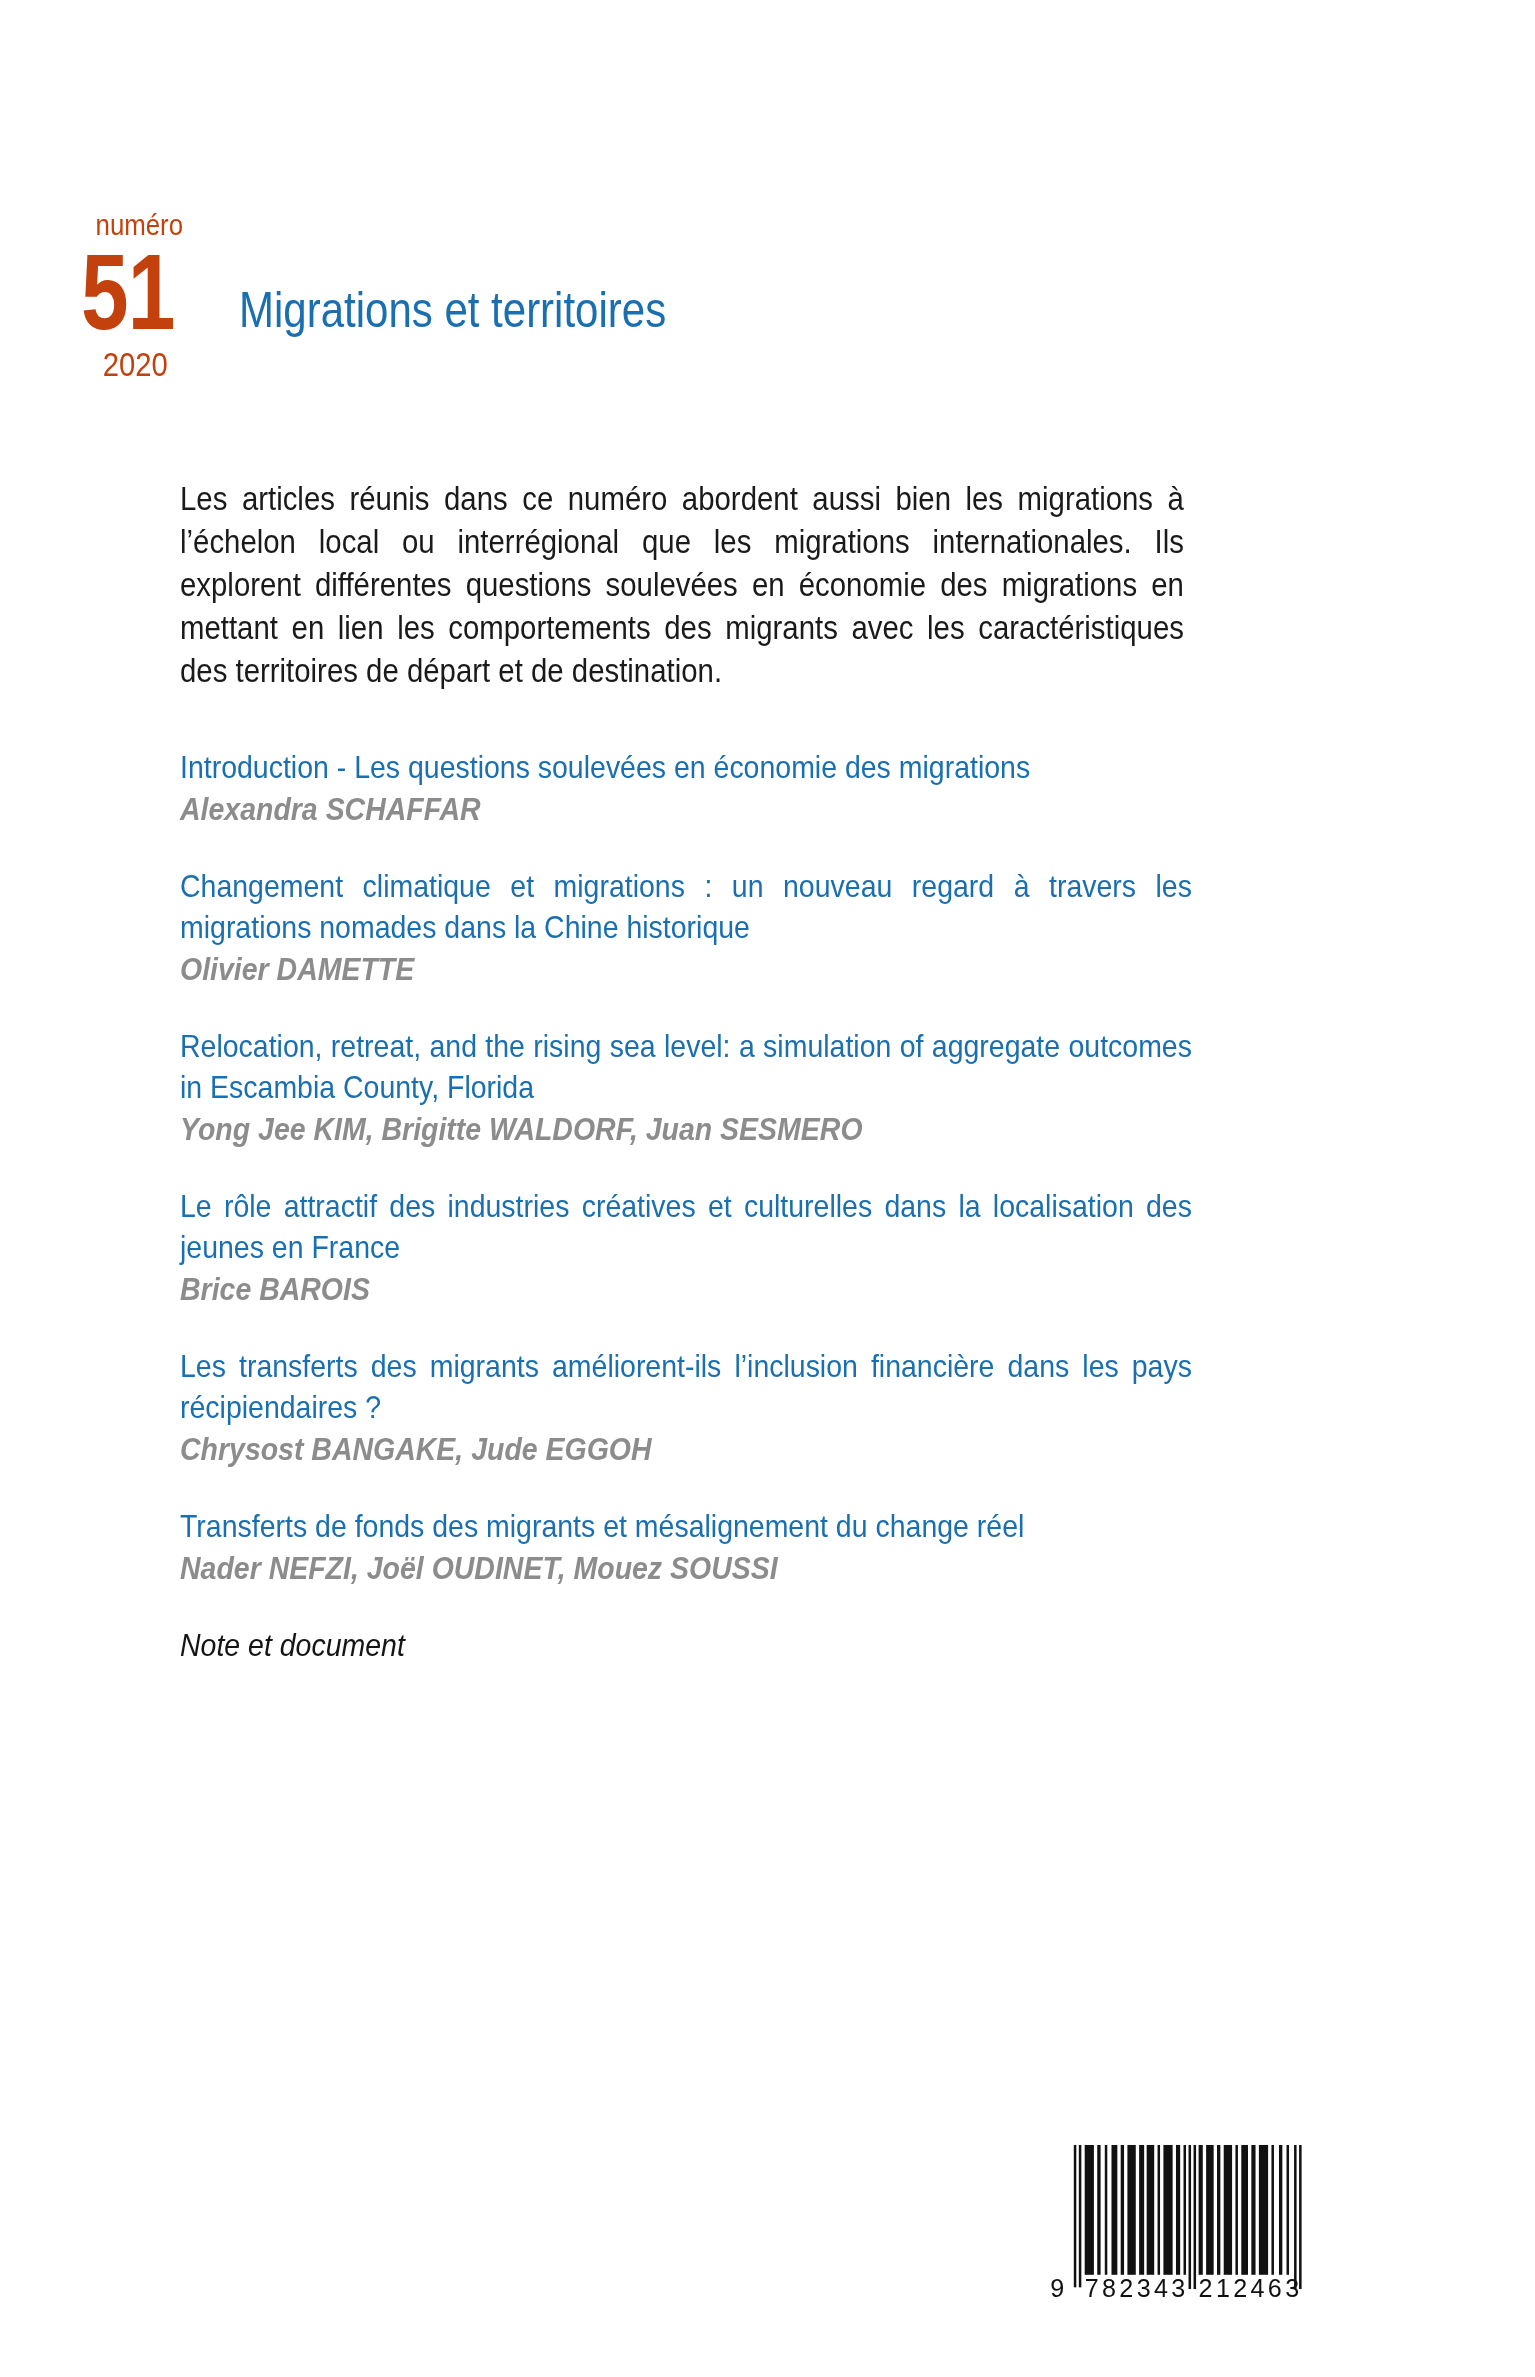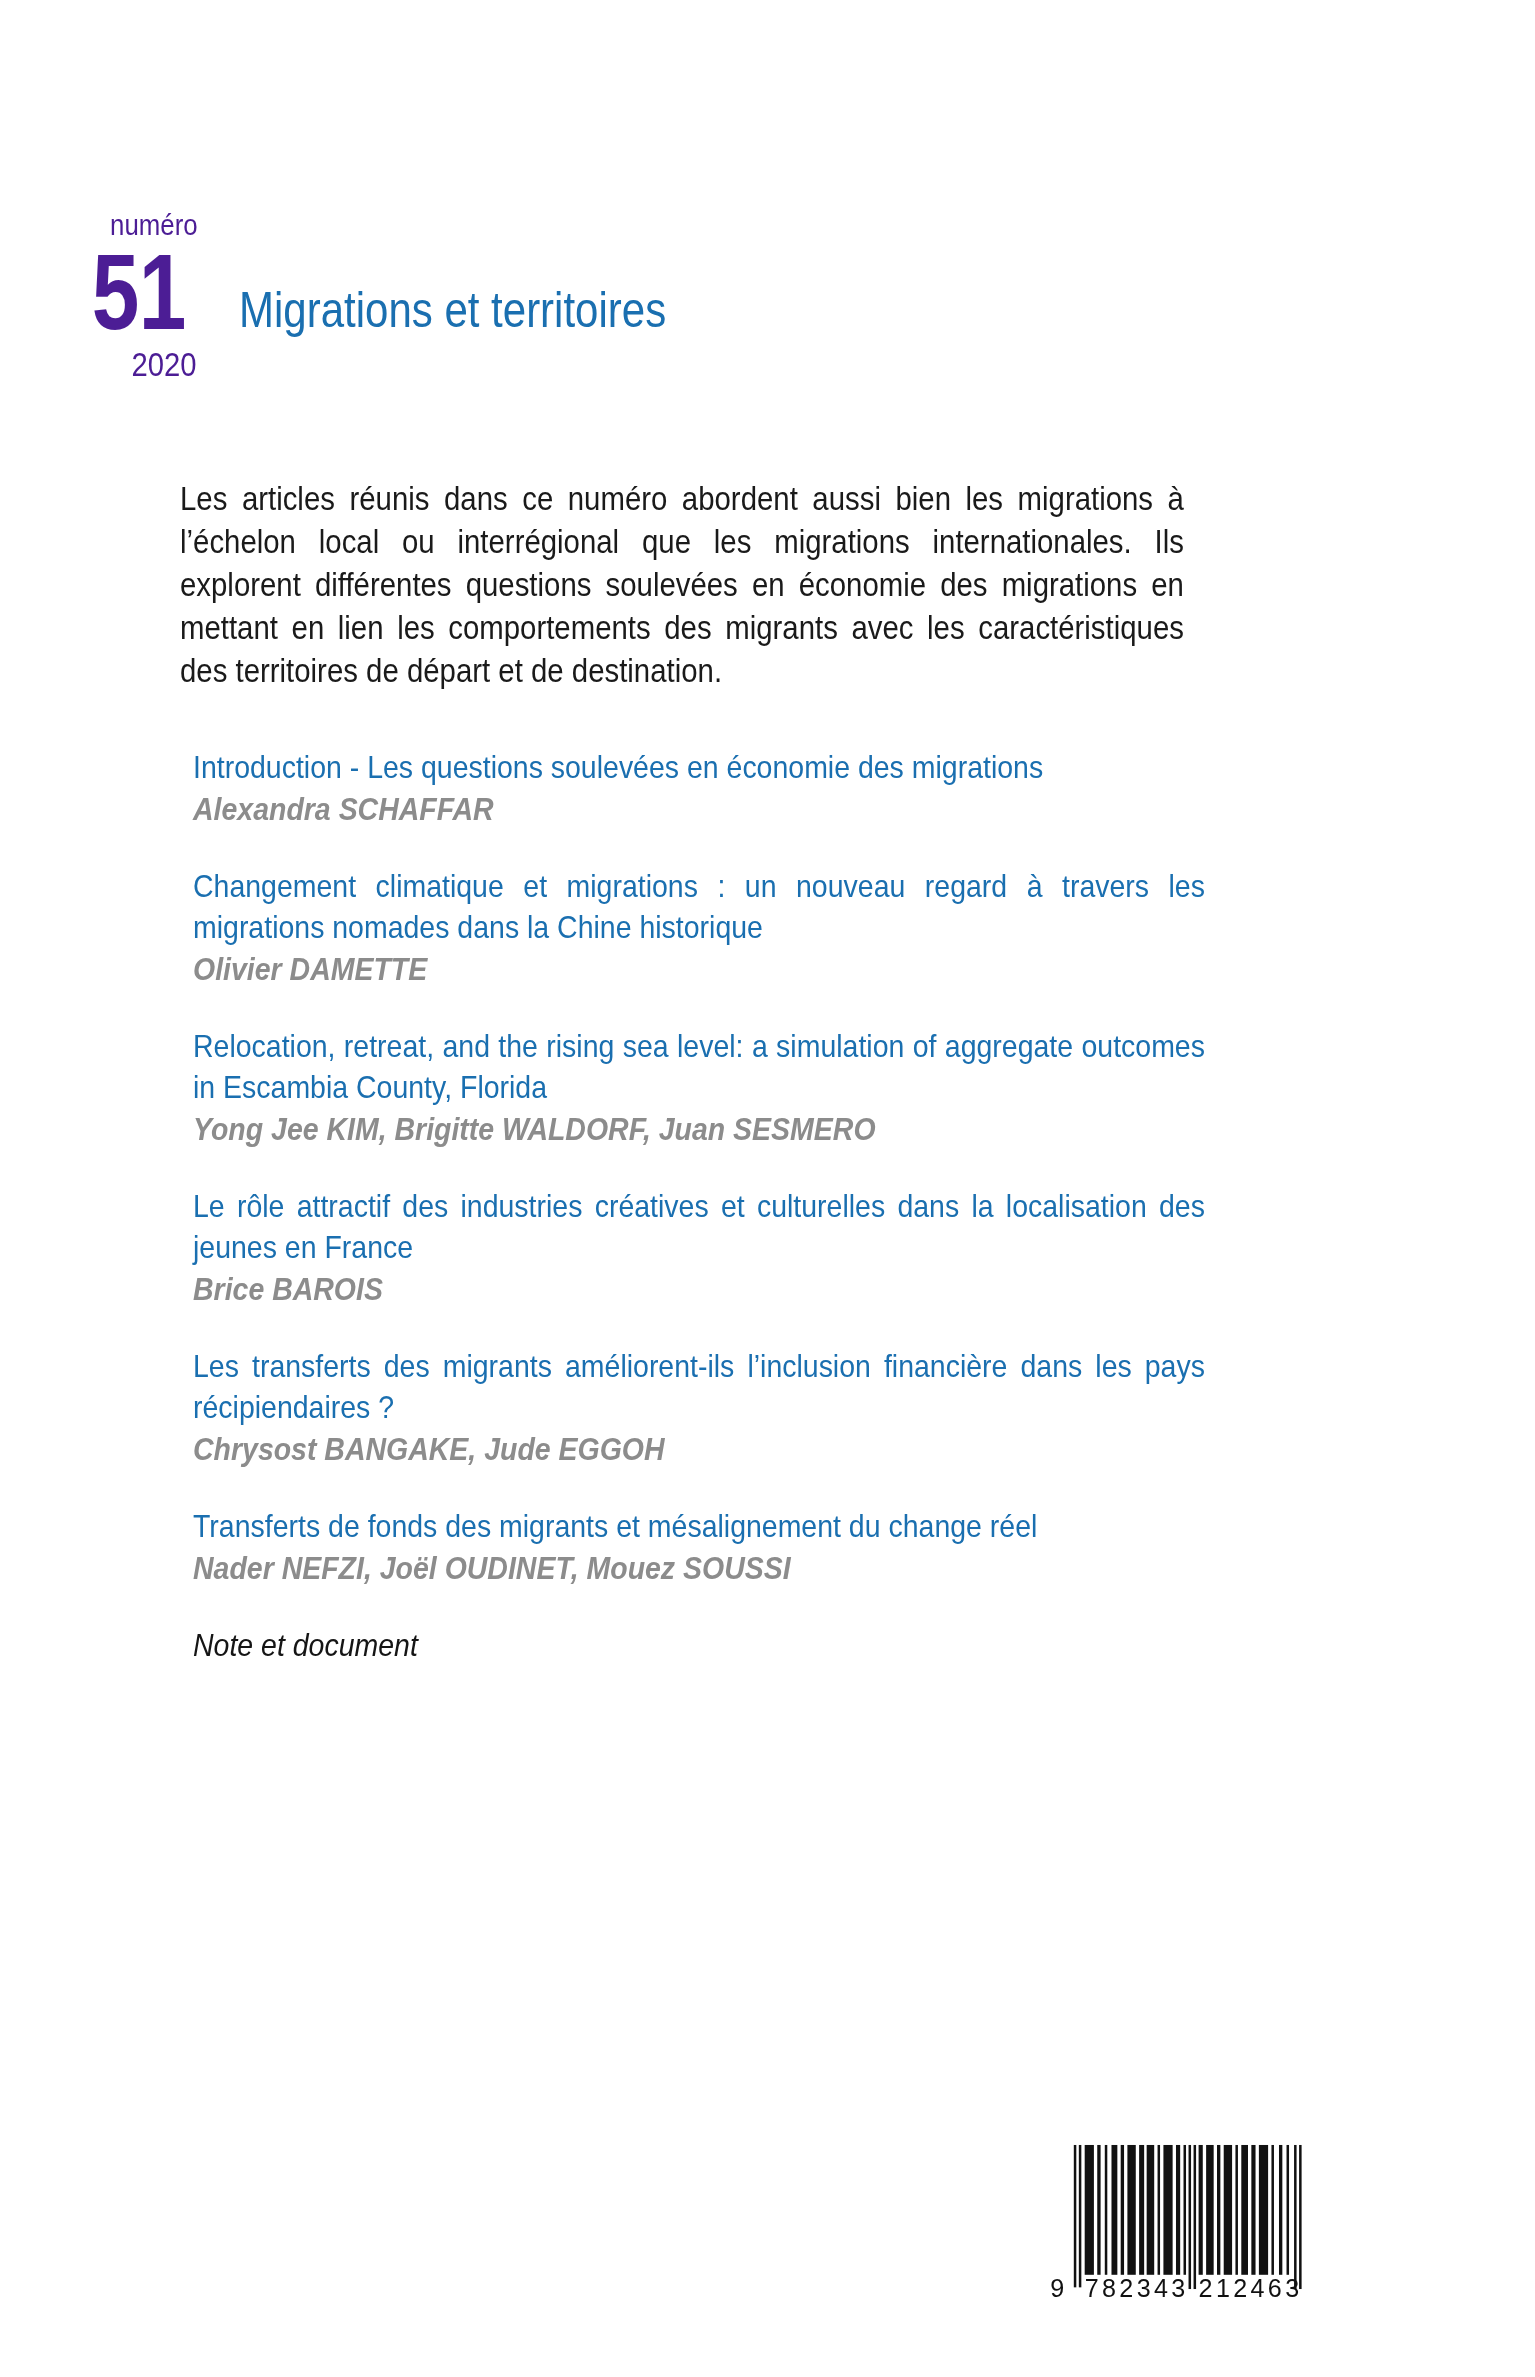--- a/index.html
+++ b/index.html
@@ -29,22 +29,22 @@
     line-height:1.02;
     letter-spacing:0.2px;
     transform:scaleX(0.80);
     transform-origin:left top;
     white-space:nowrap;
   }
   .masthead .l2{display:block;}
 
   
   .issue{
-    position:absolute;left:50px;top:210px;width:168px;
-    color:#4c1d95;text-align:right;
+    position:absolute;left:56px;top:210px;width:168px;
+    color:#c2410c;text-align:center;
   }
   .issue .numero{
     font-size:30px;line-height:1;
     transform:scaleX(0.86);transform-origin:left top;
     margin-left:18.5px;
   }
   .issue .big{
     font-size:107px;line-height:0.92;font-weight:700;
     transform:scaleX(0.80);transform-origin:left top;
     margin-left:8.4px;margin-top:3.4px;letter-spacing:-0.8px;
@@ -65,21 +65,21 @@
   .abstract{
     position:absolute;left:180px;top:478px;width:1128px;
     color:#1a1a1a;
     font-size:33px;line-height:1.30;
     text-align:justify;
     transform:scaleX(0.89);transform-origin:left top;
   }
 
   
   .toc{
-    position:absolute;left:180px;top:747px;width:1137px;margin-left:13px;
+    position:absolute;left:180px;top:747px;width:1137px;
   }
   .toc-entry{margin-bottom:37px;}
   .toc-title{
     color:#1a6fb0;
     font-size:32px;line-height:1.28;
     transform:scaleX(0.89);transform-origin:left top;
     text-align:justify;
   }
   .toc-title.just{text-align:justify;}
   .toc-authors{

